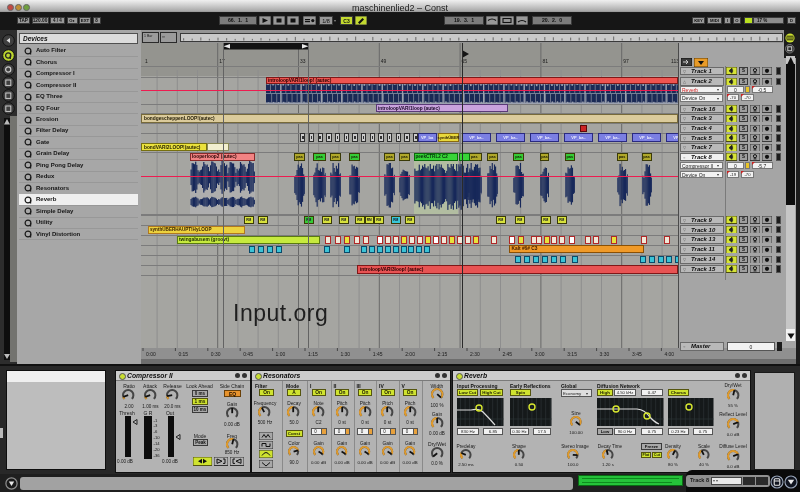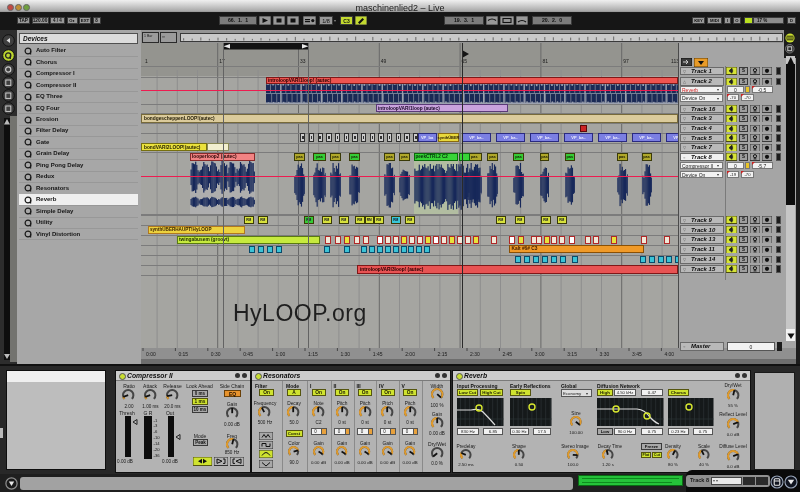--- a/index.html
+++ b/index.html
@@ -2,21 +2,21 @@
 <html><head><meta charset="utf-8"><style>
 *{margin:0;padding:0}
 html,body{width:800px;height:492px;overflow:hidden;background:#191919}
 body{font-family:"Liberation Sans",sans-serif;position:relative}
 </style></head><body>
 <div style="position:absolute;left:0;top:0;width:800px;height:492px;background:#191919"></div>
 <div style="position:absolute;left:0;top:0;width:800px;height:13px;background:linear-gradient(#f0f0f0,#d2d2d2 40%,#a8a8a8 92%,#8f8f8f);border-bottom:1px solid #1a1a1a;box-sizing:border-box"></div>
 <div style="position:absolute;left:6.9px;top:4.2px;width:4.8px;height:4.8px;border-radius:50%;background:#c04a44;border:0.5px solid #666"></div>
 <div style="position:absolute;left:15.1px;top:4.2px;width:4.8px;height:4.8px;border-radius:50%;background:#c08f35;border:0.5px solid #666"></div>
 <div style="position:absolute;left:23.299999999999997px;top:4.2px;width:4.8px;height:4.8px;border-radius:50%;background:#6fa03f;border:0.5px solid #666"></div>
-<div style="position:absolute;left:0px;top:2.5px;width:800px;text-align:center;font-size:9px;line-height:10px;color:#1a1a1a;white-space:nowrap;">maschinenlied2 – Live</div>
+<div style="position:absolute;left:0px;top:2.5px;width:800px;text-align:center;font-size:9px;line-height:10px;color:#1a1a1a;white-space:nowrap;">maschinenlied2 – Const</div>
 <div style="position:absolute;left:0px;top:13px;width:800px;height:17px;background:#161616;"></div>
 <div style="position:absolute;left:17px;top:16.5px;width:13px;height:7.5px;background:#989898;border:1px solid #3a3a3a;box-sizing:border-box;color:#101010;font-size:4.6px;line-height:6.5px;text-align:center;font-weight:bold;">TAP</div>
 <div style="position:absolute;left:31.5px;top:16.5px;width:17px;height:7.5px;background:#989898;border:1px solid #3a3a3a;box-sizing:border-box;color:#101010;font-size:4.8px;line-height:6.5px;text-align:center;font-weight:bold;">120.00</div>
 <div style="position:absolute;left:50px;top:16.5px;width:15px;height:7.5px;background:#989898;border:1px solid #3a3a3a;box-sizing:border-box;color:#101010;font-size:4.5px;line-height:6.5px;text-align:center;font-weight:bold;">4 / 4</div>
 <div style="position:absolute;left:66.5px;top:16.5px;width:11px;height:7.5px;background:#989898;border:1px solid #3a3a3a;box-sizing:border-box;color:#101010;font-size:4px;line-height:6.5px;text-align:center;font-weight:bold;">O●</div>
 <div style="position:absolute;left:79px;top:16.5px;width:12px;height:7.5px;background:#989898;border:1px solid #3a3a3a;box-sizing:border-box;color:#101010;font-size:4.3px;line-height:6.5px;text-align:center;font-weight:bold;">EXT</div>
 <div style="position:absolute;left:92.5px;top:16.5px;width:8px;height:7.5px;background:#989898;border:1px solid #3a3a3a;box-sizing:border-box;color:#101010;font-size:4.5px;line-height:6.5px;text-align:center;font-weight:bold;">8</div>
 <div style="position:absolute;left:219px;top:16px;width:38px;height:8.5px;background:#7c7c7c;border:1px solid #3a3a3a;box-sizing:border-box;color:#101010;font-size:5.2px;line-height:7.5px;text-align:center;font-weight:bold;">66.&nbsp; 1.&nbsp; 1</div>
 <svg style="position:absolute;left:259px;top:16px;" width="12" height="9" viewBox="0 0 12 9">
     <rect x="0" y="0" width="12" height="9" fill="#989898" stroke="#3a3a3a"></rect>
@@ -1212,21 +1212,21 @@
 <div style="position:absolute;left:639.5px;top:255.6px;width:6px;height:7.6px;background:#3bc3d6;border:0.8px solid #0a4a6a;box-sizing:border-box"></div>
 <div style="position:absolute;left:648.5px;top:255.6px;width:6px;height:7.6px;background:#3bc3d6;border:0.8px solid #0a4a6a;box-sizing:border-box"></div>
 <div style="position:absolute;left:657.5px;top:255.6px;width:6px;height:7.6px;background:#3bc3d6;border:0.8px solid #0a4a6a;box-sizing:border-box"></div>
 <div style="position:absolute;left:666px;top:255.6px;width:6px;height:7.6px;background:#3bc3d6;border:0.8px solid #0a4a6a;box-sizing:border-box"></div>
 <div style="position:absolute;left:674.5px;top:255.6px;width:6px;height:7.6px;background:#3bc3d6;border:0.8px solid #0a4a6a;box-sizing:border-box"></div>
 <div style="position:absolute;left:357px;top:265.2px;width:321px;height:8.6px;background:#e85353;border:0.5px solid #801818;box-sizing:border-box"></div>
 <div style="position:absolute;left:360px;top:266.8px;font-size:4.8px;line-height:5.8px;color:#2a0000;white-space:nowrap;"><b>introloopVARI3loop! (autec)</b></div>
 <div style="position:absolute;left:222.8px;top:43px;width:0.8px;height:305px;background:#636363;"></div>
 <div style="position:absolute;left:308.3px;top:43px;width:0.8px;height:305px;background:#636363;"></div>
 <div style="position:absolute;left:462px;top:43px;width:1.2px;height:305px;background:#2a2a2a;"></div>
-<div style="position:absolute;left:233px;top:301px;font-size:23px;line-height:24px;color:#1f1f1f;white-space:nowrap;font-weight:400;letter-spacing:0.5px">HyLOOP.org</div>
+<div style="position:absolute;left:233px;top:301px;font-size:23px;line-height:24px;color:#1f1f1f;white-space:nowrap;font-weight:400;letter-spacing:0.5px">Input.org</div>
 <div style="position:absolute;left:141px;top:348px;width:659px;height:10.5px;background:#909090;"></div>
 <svg style="position:absolute;left:141px;top:348px;" width="659" height="10.5" viewBox="0 0 659 10.5">
     <text x="5.0" y="8" font-size="5" fill="#1c1c1c" font-family="Liberation Sans">0:00</text>
     <line x1="2.0" y1="0" x2="2.0" y2="3" stroke="#333" stroke-width="0.8"></line>
     <text x="37.4" y="8" font-size="5" fill="#1c1c1c" font-family="Liberation Sans">0:15</text>
     <line x1="34.4" y1="0" x2="34.4" y2="3" stroke="#333" stroke-width="0.8"></line>
     <text x="69.8" y="8" font-size="5" fill="#1c1c1c" font-family="Liberation Sans">0:30</text>
     <line x1="66.8" y1="0" x2="66.8" y2="3" stroke="#333" stroke-width="0.8"></line>
     <text x="102.2" y="8" font-size="5" fill="#1c1c1c" font-family="Liberation Sans">0:45</text>
     <line x1="99.2" y1="0" x2="99.2" y2="3" stroke="#333" stroke-width="0.8"></line>

